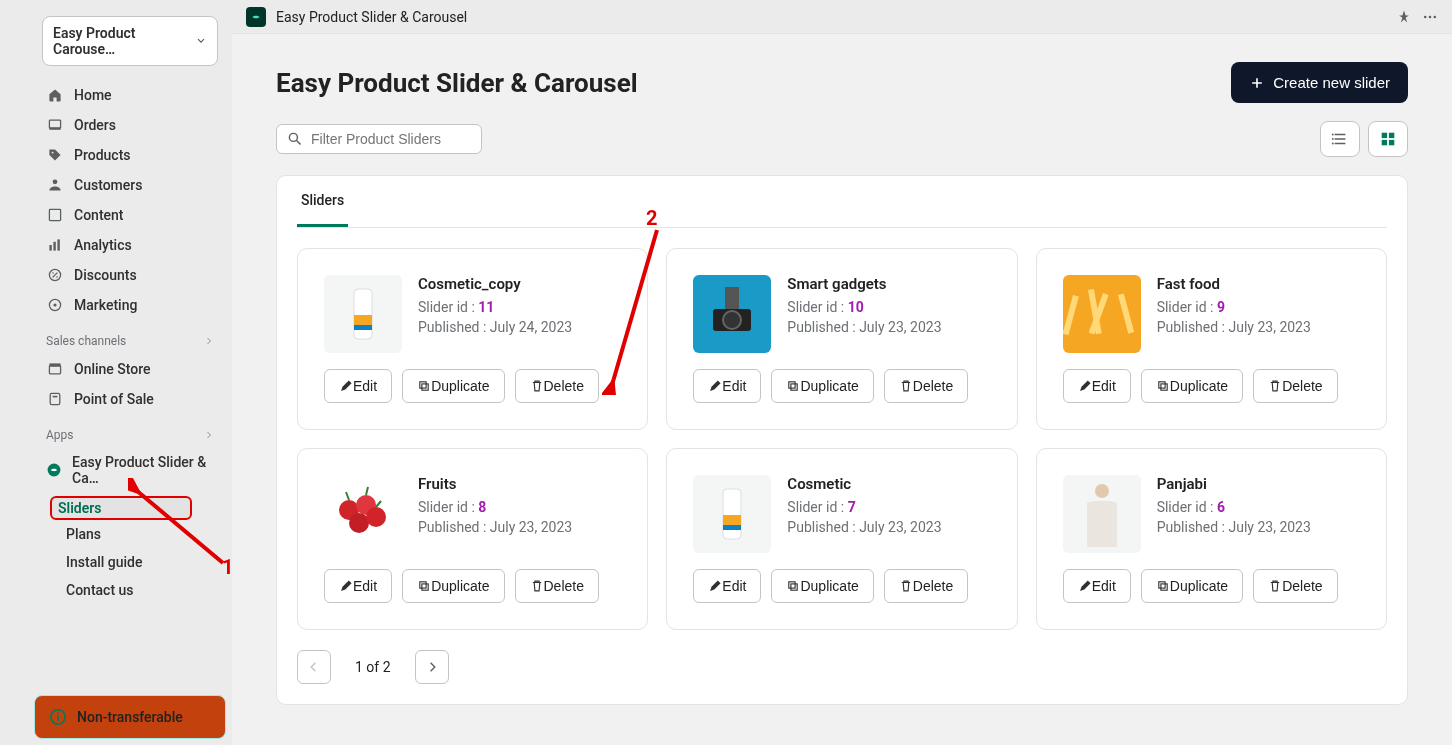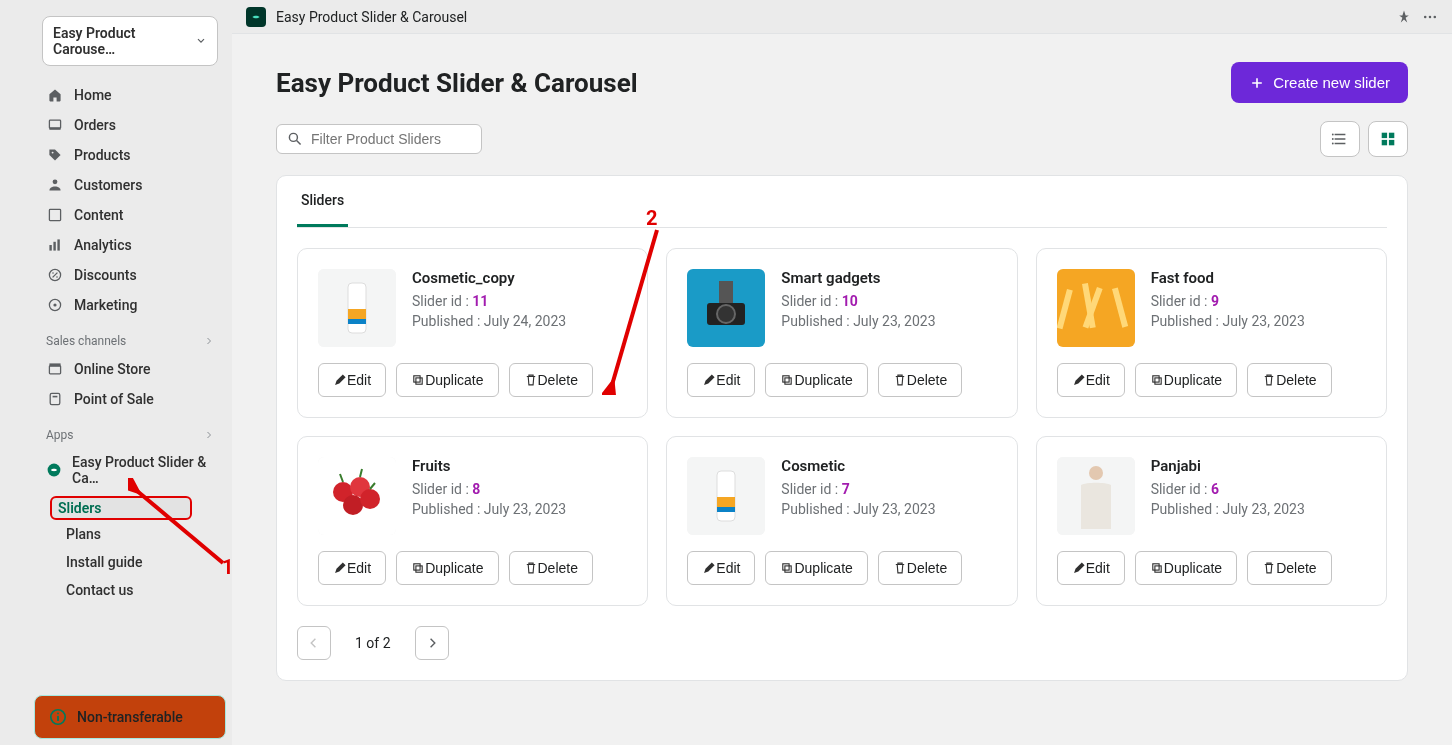--- a/index.html
+++ b/index.html
@@ -150,21 +150,21 @@
     .page-header {
       display: flex;
       justify-content: space-between;
       align-items: center;
     }
     .page-title {
       font-size: 26px;
       font-weight: 700;
     }
     .primary-btn {
-      background: #6d28d9;
+      background: #0f172a;
       color: #fff;
       border: none;
       padding: 12px 18px;
       border-radius: 8px;
       font-size: 15px;
       font-weight: 500;
       cursor: pointer;
       display: inline-flex;
       align-items: center;
       gap: 8px;
@@ -227,21 +227,21 @@
     .tab.active { border-bottom-color: #007a5c; }
     .slider-grid {
       display: grid;
       grid-template-columns: repeat(3, 1fr);
       gap: 18px;
       margin-top: 20px;
     }
     .slider-card {
       border: 1px solid #e1e3e5;
       border-radius: 10px;
-      padding: 20px;
+      padding: 26px;
     }
     .card-top { display: flex; gap: 16px; }
     .card-thumb {
       width: 78px;
       height: 78px;
       border-radius: 6px;
       background: #f4f5f5;
       display: flex;
       align-items: center;
       justify-content: center;

